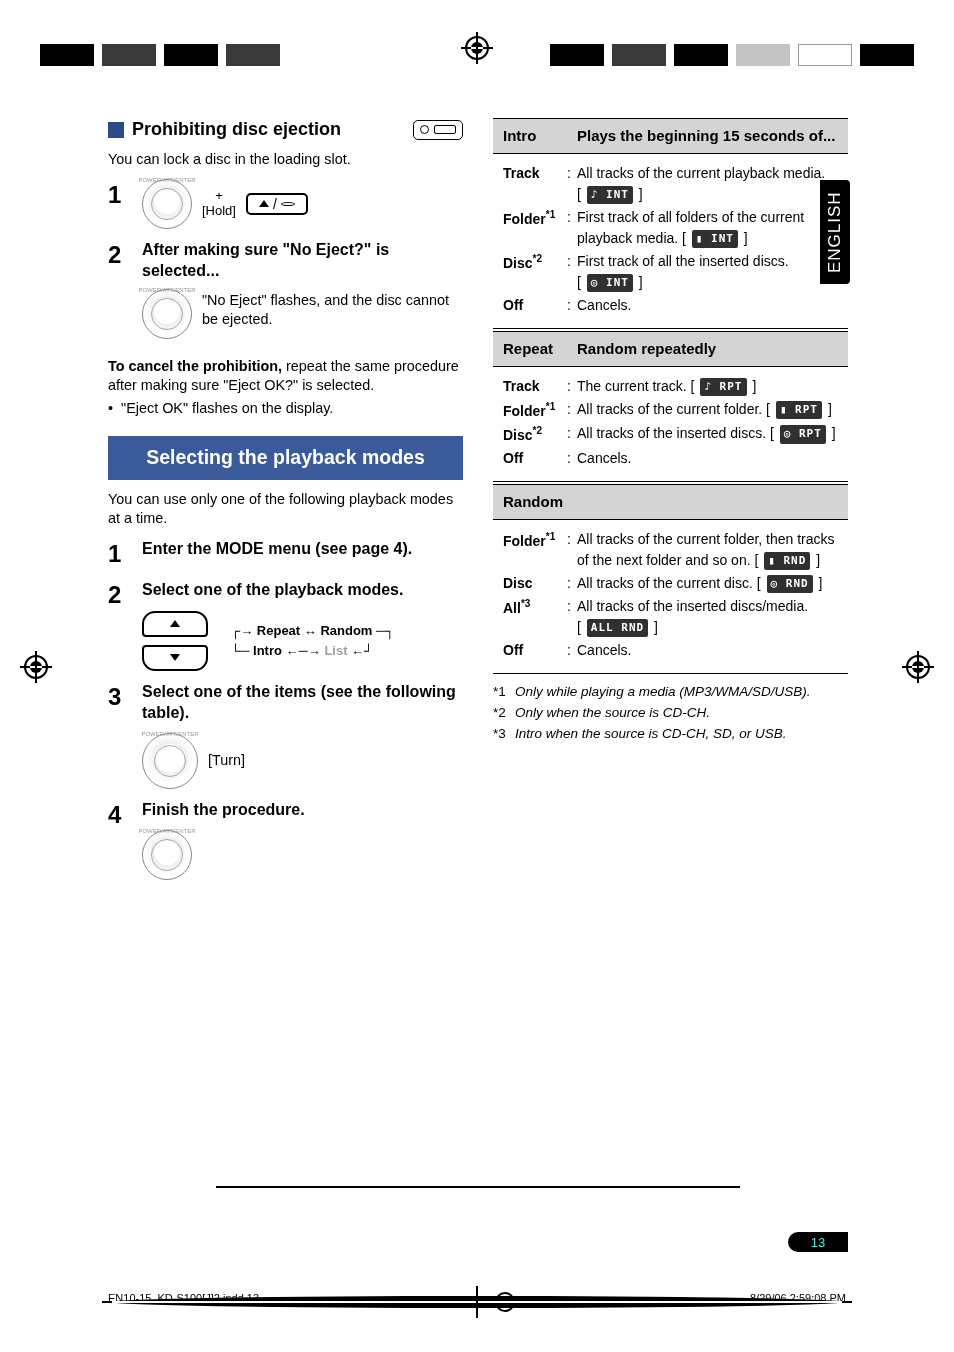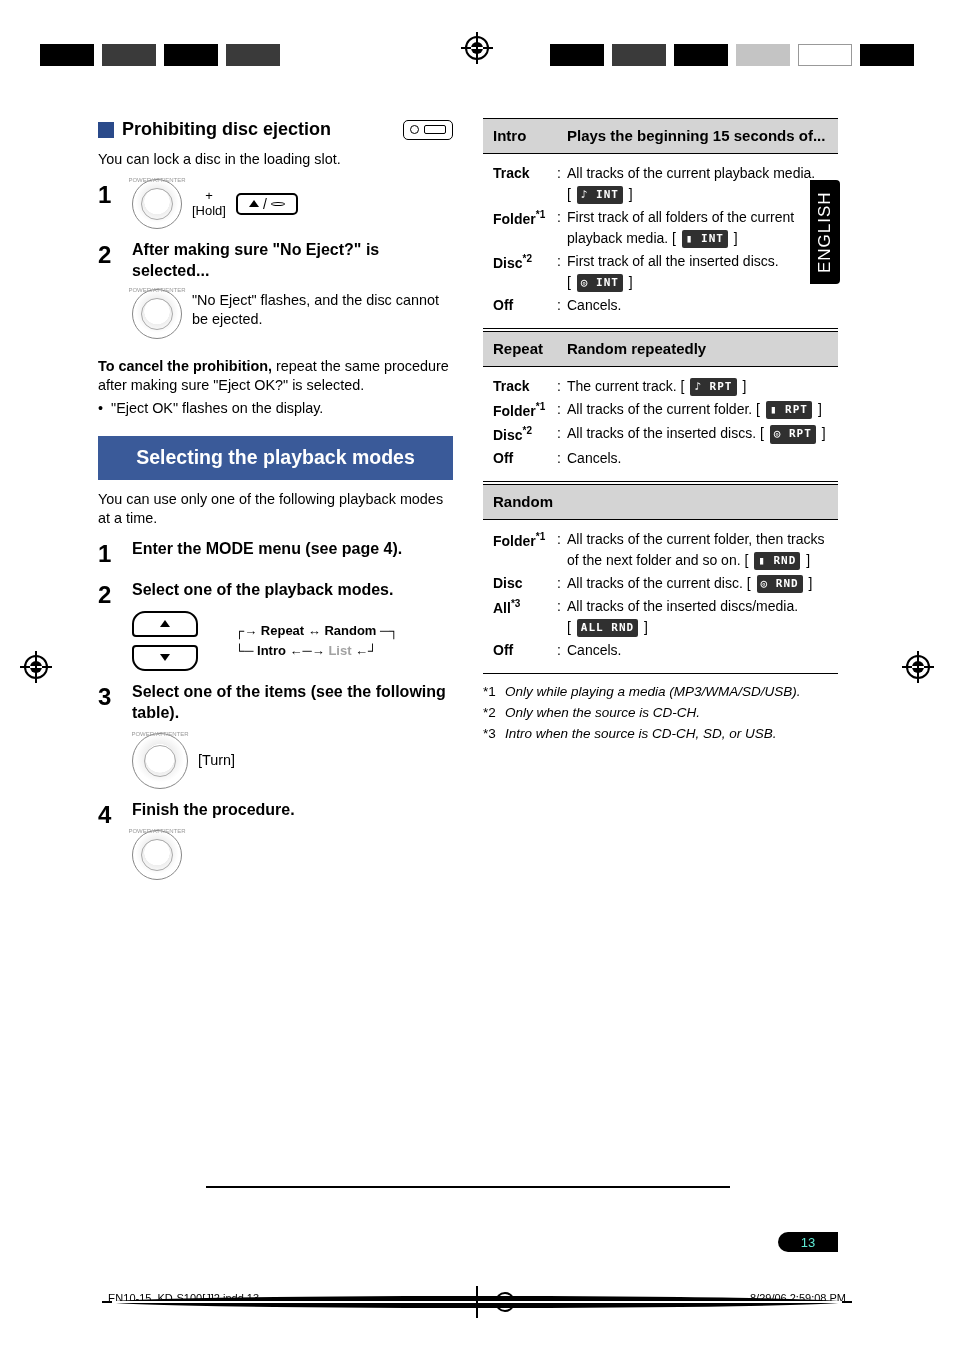--- a/index.html
+++ b/index.html
@@ -22,21 +22,21 @@
   .reg-mark::before{ left:-6px; right:-6px; top:50%; height:2px; transform:translateY(-50%);}
   .reg-mark::after{ top:-6px; bottom:-6px; left:50%; width:2px; transform:translateX(-50%);}
   .reg-mark .inner{ position:absolute; inset:4px; background:#000; border-radius:50%;}
   .reg-mark .inner::before,.reg-mark .inner::after{ content:""; position:absolute; background:#fff;}
   .reg-mark .inner::before{ left:0; right:0; top:50%; height:2px; transform:translateY(-50%);}
   .reg-mark .inner::after{ top:0; bottom:0; left:50%; width:2px; transform:translateX(-50%);}
   .reg-center{ position:absolute; top:36px; left:50%; transform:translateX(-50%);}
   .reg-left{ position:absolute; top:655px; left:24px;}
   .reg-right{ position:absolute; top:655px; right:24px;}
   .page{
-    position:absolute; top:118px; left:98px; width:740px; height:1140px;
+    position:absolute; top:118px; left:108px; width:740px; height:1140px;
     display:flex; gap:30px;
   }
   .col{ width:355px; font-size:14.4px; line-height:1.32; }
   .sec-title{ display:flex; align-items:center; gap:8px; margin-bottom:8px;}
   .sec-marker{ width:16px; height:16px; background:#2a4a8a; flex-shrink:0;}
   .sec-title-text{ font-weight:700; font-size:18px;}
   .eject-icon-box{ width:50px; height:20px; border:1.8px solid #000; border-radius:5px; display:flex; align-items:center; justify-content:space-around; padding:0 4px;}
   .ej-circle{ width:9px; height:9px; border:1.6px solid #000; border-radius:50%;}
   .ej-rect{ width:22px; height:9px; border:1.6px solid #000; border-radius:2px;}
   .eject-label-box{ width:62px; height:22px; border:2px solid #000; border-radius:5px; display:flex; align-items:center; justify-content:center; gap:4px; font-size:14px;}
@@ -185,21 +185,21 @@
 
     <div class="step-row">
       <div class="step-num">1</div>
       <div class="step-body step-title">Enter the MODE menu (see page 4).</div>
     </div>
 
     <div class="step-row">
       <div class="step-num">2</div>
       <div class="step-body">
         <div class="step-title">Select one of the playback modes.</div>
-        <div style="display:flex; gap:37px; align-items:center; margin-top:10px;">
+        <div style="display:flex; gap:23px; align-items:center; margin-top:10px;">
           <div class="up-down-btns">
             <div class="btn-shape">
                 <span class="tri-up"></span>
               </div>
             <div class="btn-shape down">
                 <span class="tri-down"></span>
               </div>
           </div>
           <div class="mode-diagram">
             <div>┌→ <span>Repeat</span> ↔ <span>Random</span> ─┐</div>

